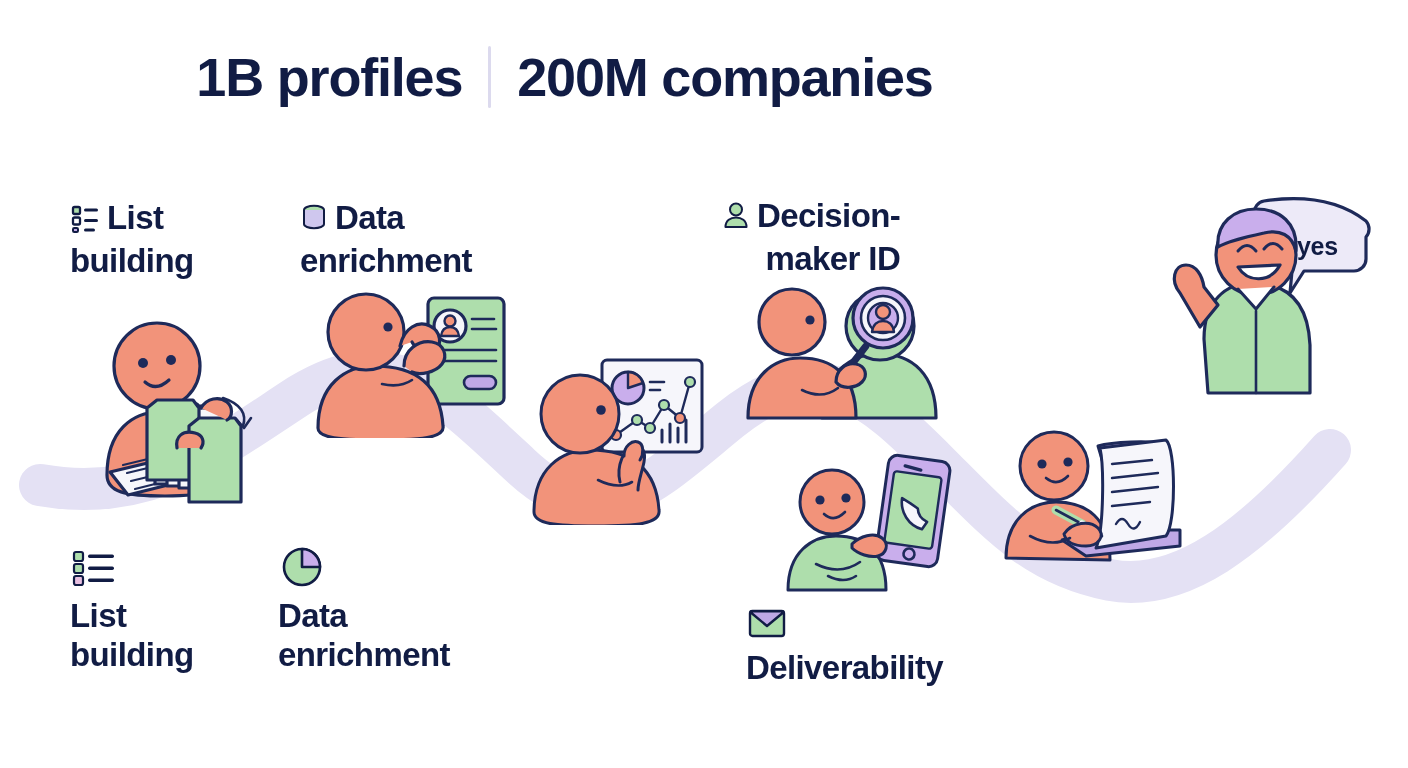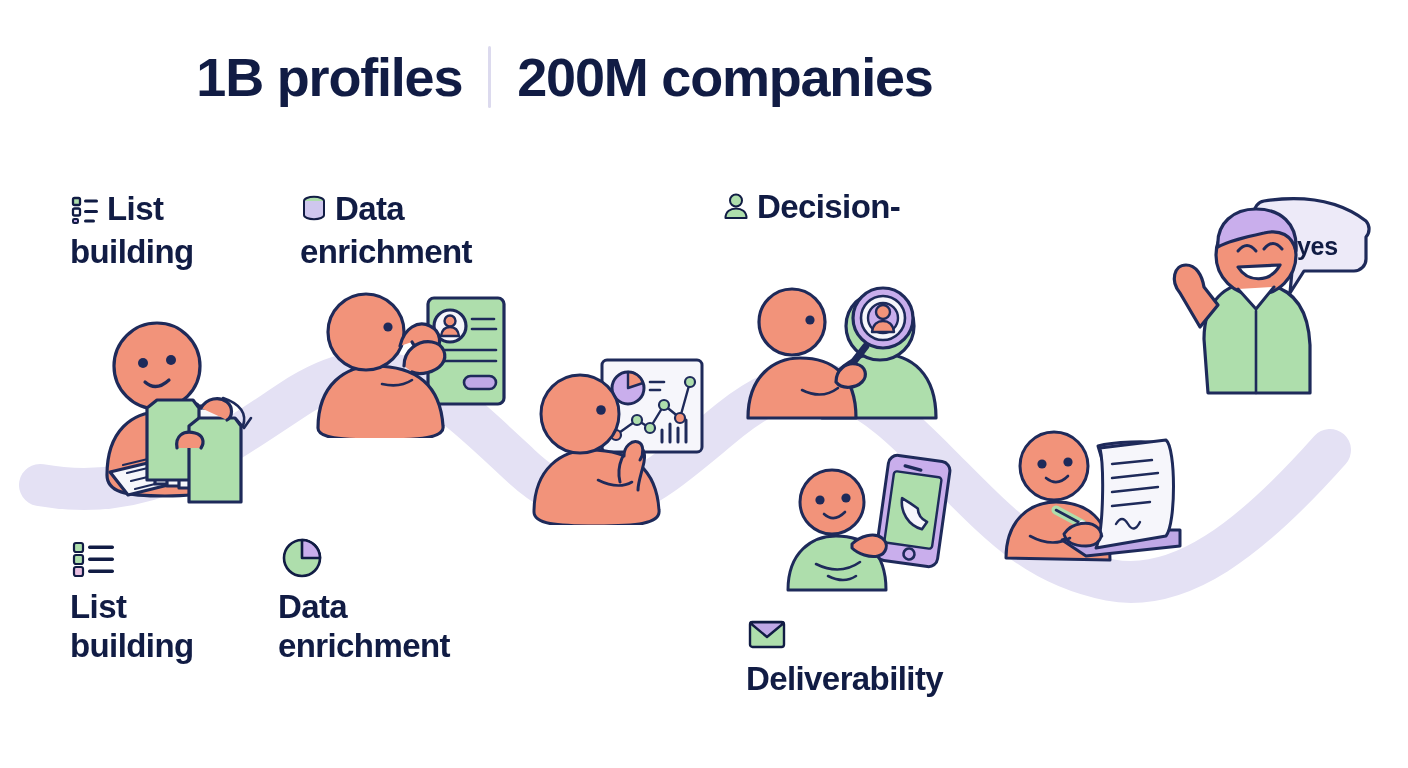--- a/index.html
+++ b/index.html
@@ -25,21 +25,21 @@
     width:3px;height:62px;background:#DCDAEE;border-radius:2px;
   }
 
   
   .ribbon{position:absolute;left:0;top:300px;width:1408px;height:360px;z-index:1;}
 
   
   .label{
     position:absolute;z-index:6;
     color:#111C44;font-weight:bold;
-    font-size:33px;line-height:1.18;letter-spacing:-0.6px;
+    font-size:33px;line-height:1.18;letter-spacing:-0.6px;margin-top:9px;
   }
   .label .lab-ico{
     display:inline-block;vertical-align:-4px;margin-right:7px;
   }
   .label .txt{display:inline;}
 
   
   .scene{position:absolute;z-index:4;}
 
   .bubble-txt{
@@ -89,20 +89,21 @@
     <span class="txt">enrichment</span>
   </div>
 
   <div class="label" style="left:722px;top:188px;text-align:right;">
     <span class="lab-ico">
       <svg width="28" height="30" viewBox="0 0 28 30">
         <circle cx="14" cy="8.5" r="6" fill="#AEDEAC" stroke="#111C44" stroke-width="2"></circle>
         <path d="M3.5 26 C3.5 19.5 8.5 16.5 14 16.5 C19.5 16.5 24.5 19.5 24.5 26 Z" fill="#AEDEAC" stroke="#111C44" stroke-width="2" stroke-linejoin="round"></path>
       </svg>
     </span><span class="txt">Decision-</span><br>
+    <span class="txt">maker ID</span>
   </div>
 
   <div class="label" style="left:70px;top:588px;">
     <span class="lab-ico" style="position:absolute;top:-48px;left:2px;">
       <svg width="46" height="40" viewBox="0 0 46 40">
         <rect x="2" y="3" width="9" height="9" rx="2" fill="#AEDEAC" stroke="#111C44" stroke-width="2.2"></rect>
         <rect x="2" y="15" width="9" height="9" rx="2" fill="#AEDEAC" stroke="#111C44" stroke-width="2.2"></rect>
         <rect x="2" y="27" width="9" height="9" rx="2" fill="#E8BFE0" stroke="#111C44" stroke-width="2.2"></rect>
         <rect x="16" y="5.5" width="26" height="3.4" rx="1.7" fill="#111C44"></rect>
         <rect x="16" y="17.5" width="26" height="3.4" rx="1.7" fill="#111C44"></rect>
@@ -118,21 +119,21 @@
       <svg width="48" height="48" viewBox="0 0 48 48">
         <circle cx="22" cy="26" r="18" fill="#AEDEAC" stroke="#111C44" stroke-width="2.6"></circle>
         <path d="M22 26 L22 8 A18 18 0 0 1 40 26 Z" fill="#C9AEEC" stroke="#111C44" stroke-width="2.6" stroke-linejoin="round"></path>
       </svg>
     </span>
     <span class="txt">Data</span><br>
     <span class="txt">enrichment</span>
   </div>
 
 
-  <div class="label" style="left:746px;top:660px;">
+  <div class="label" style="left:746px;top:640px;">
     <span class="lab-ico" style="position:absolute;top:-42px;left:2px;">
       <svg width="40" height="34" viewBox="0 0 40 34">
         <rect x="2" y="4" width="34" height="25" rx="2.5" fill="#AEDEAC" stroke="#111C44" stroke-width="2.4"></rect>
         <path d="M2.8 5.5 L19 19 L35.2 5.5 L35.2 4.4 L2.8 4.4 Z" fill="#BFA8E6" stroke="#111C44" stroke-width="2.4" stroke-linejoin="round"></path>
       </svg>
     </span>
     <span class="txt">Deliverability</span>
   </div>
 
 

